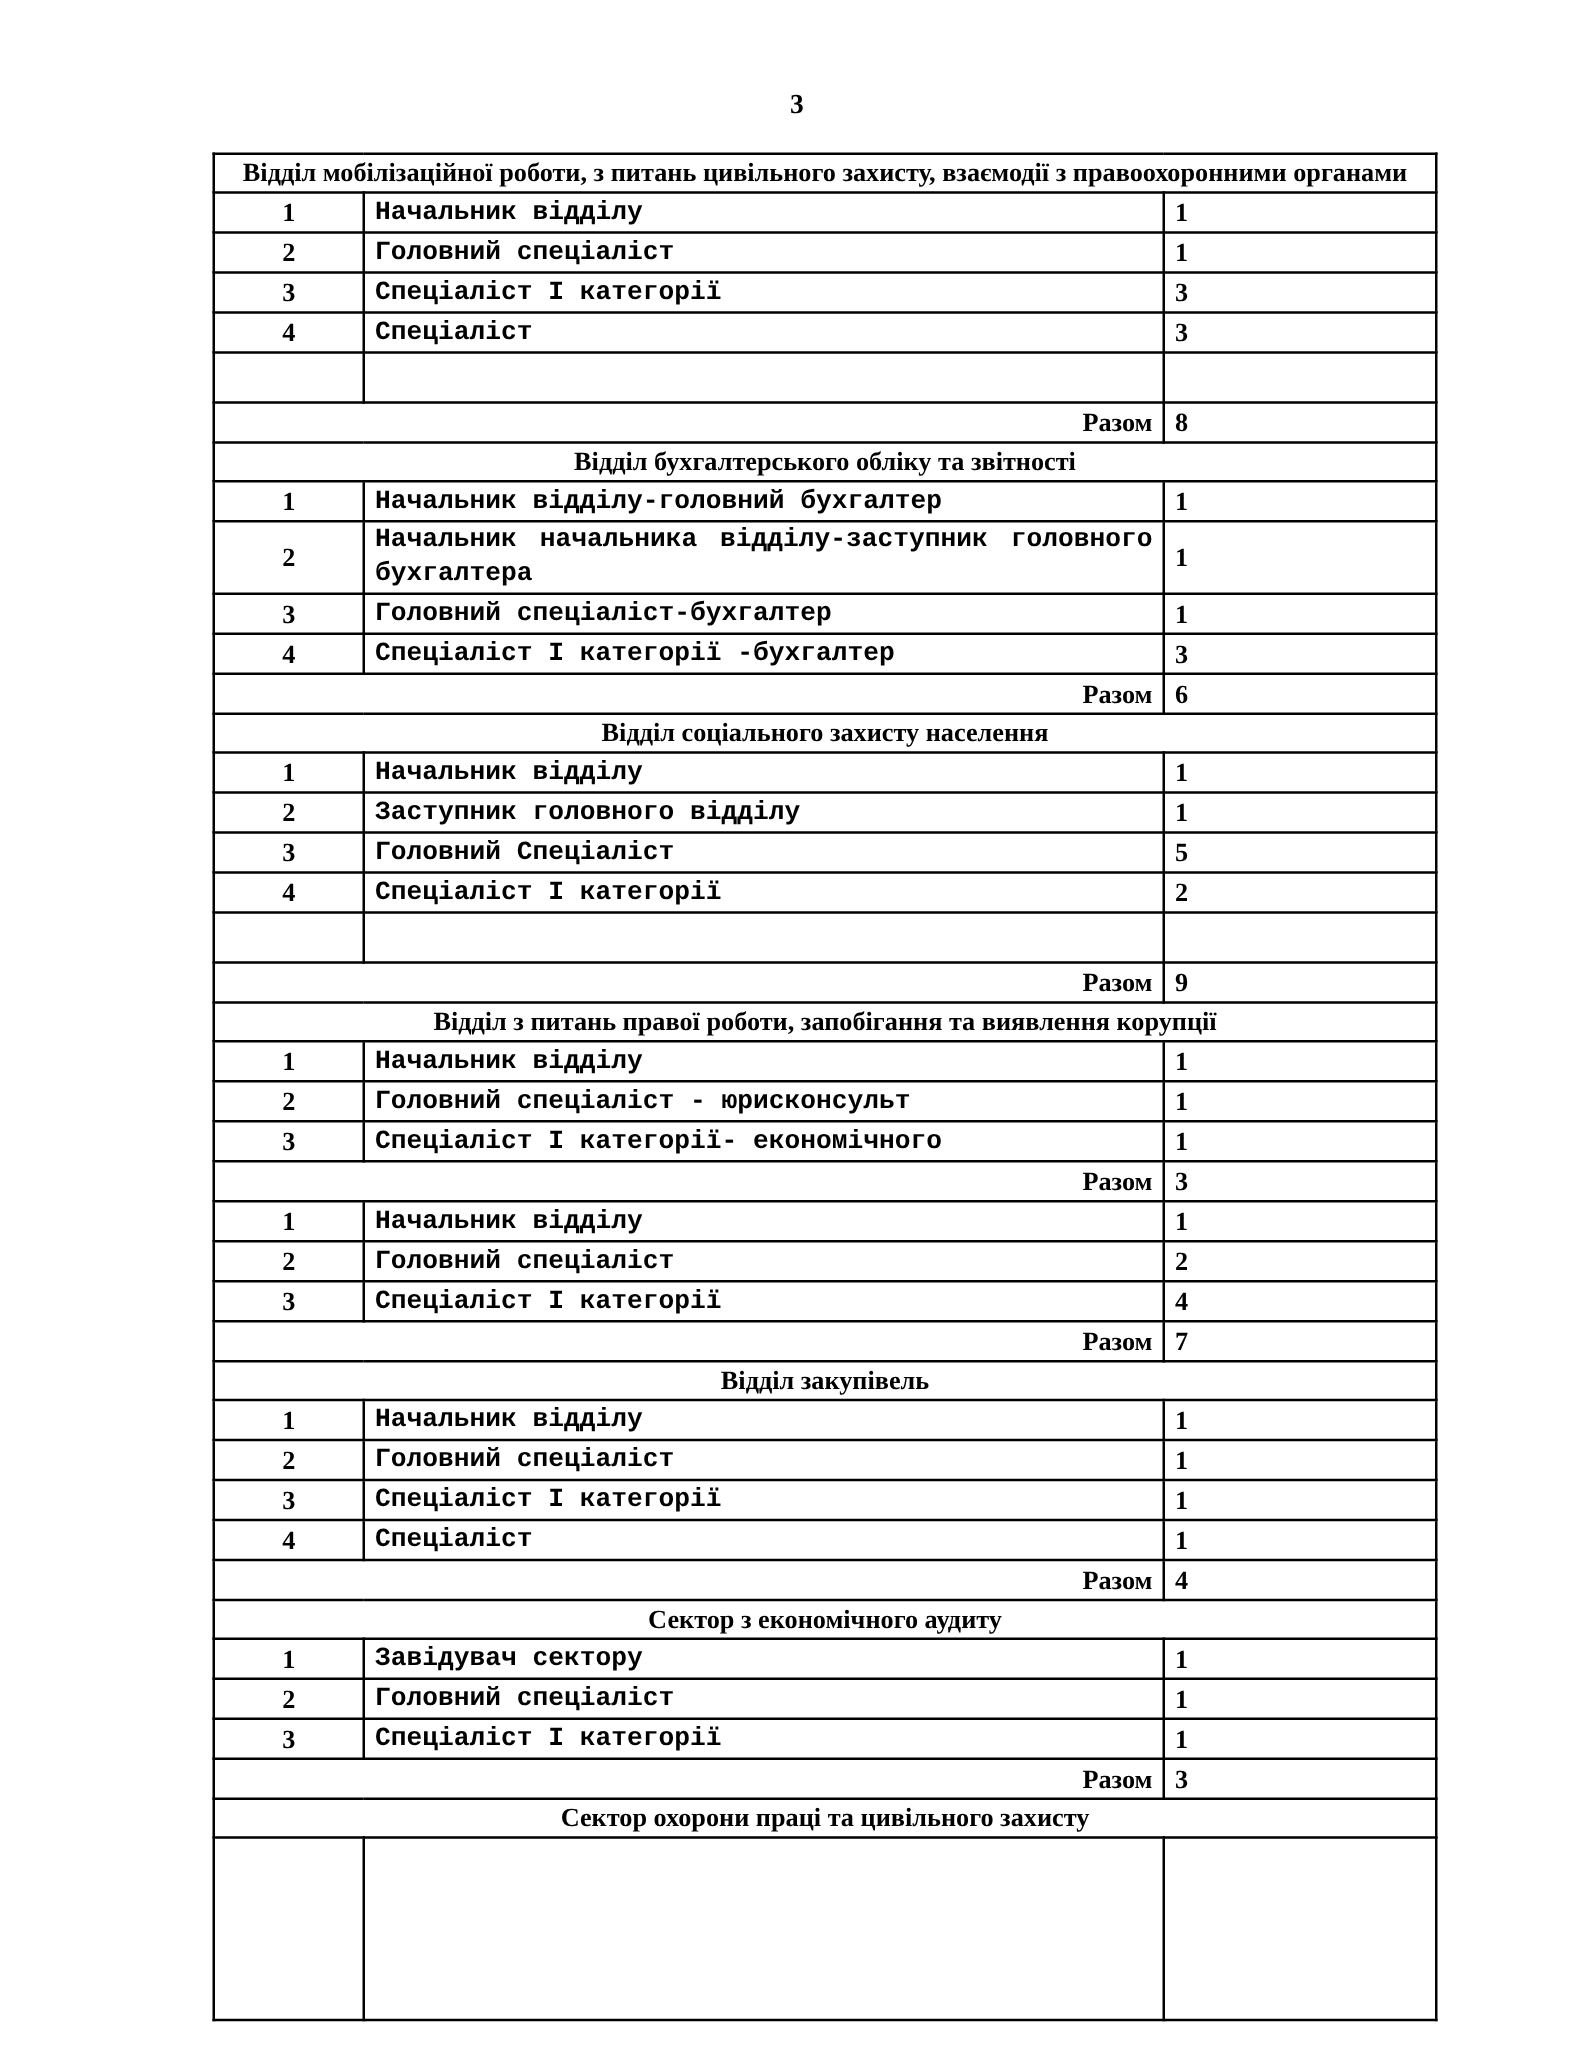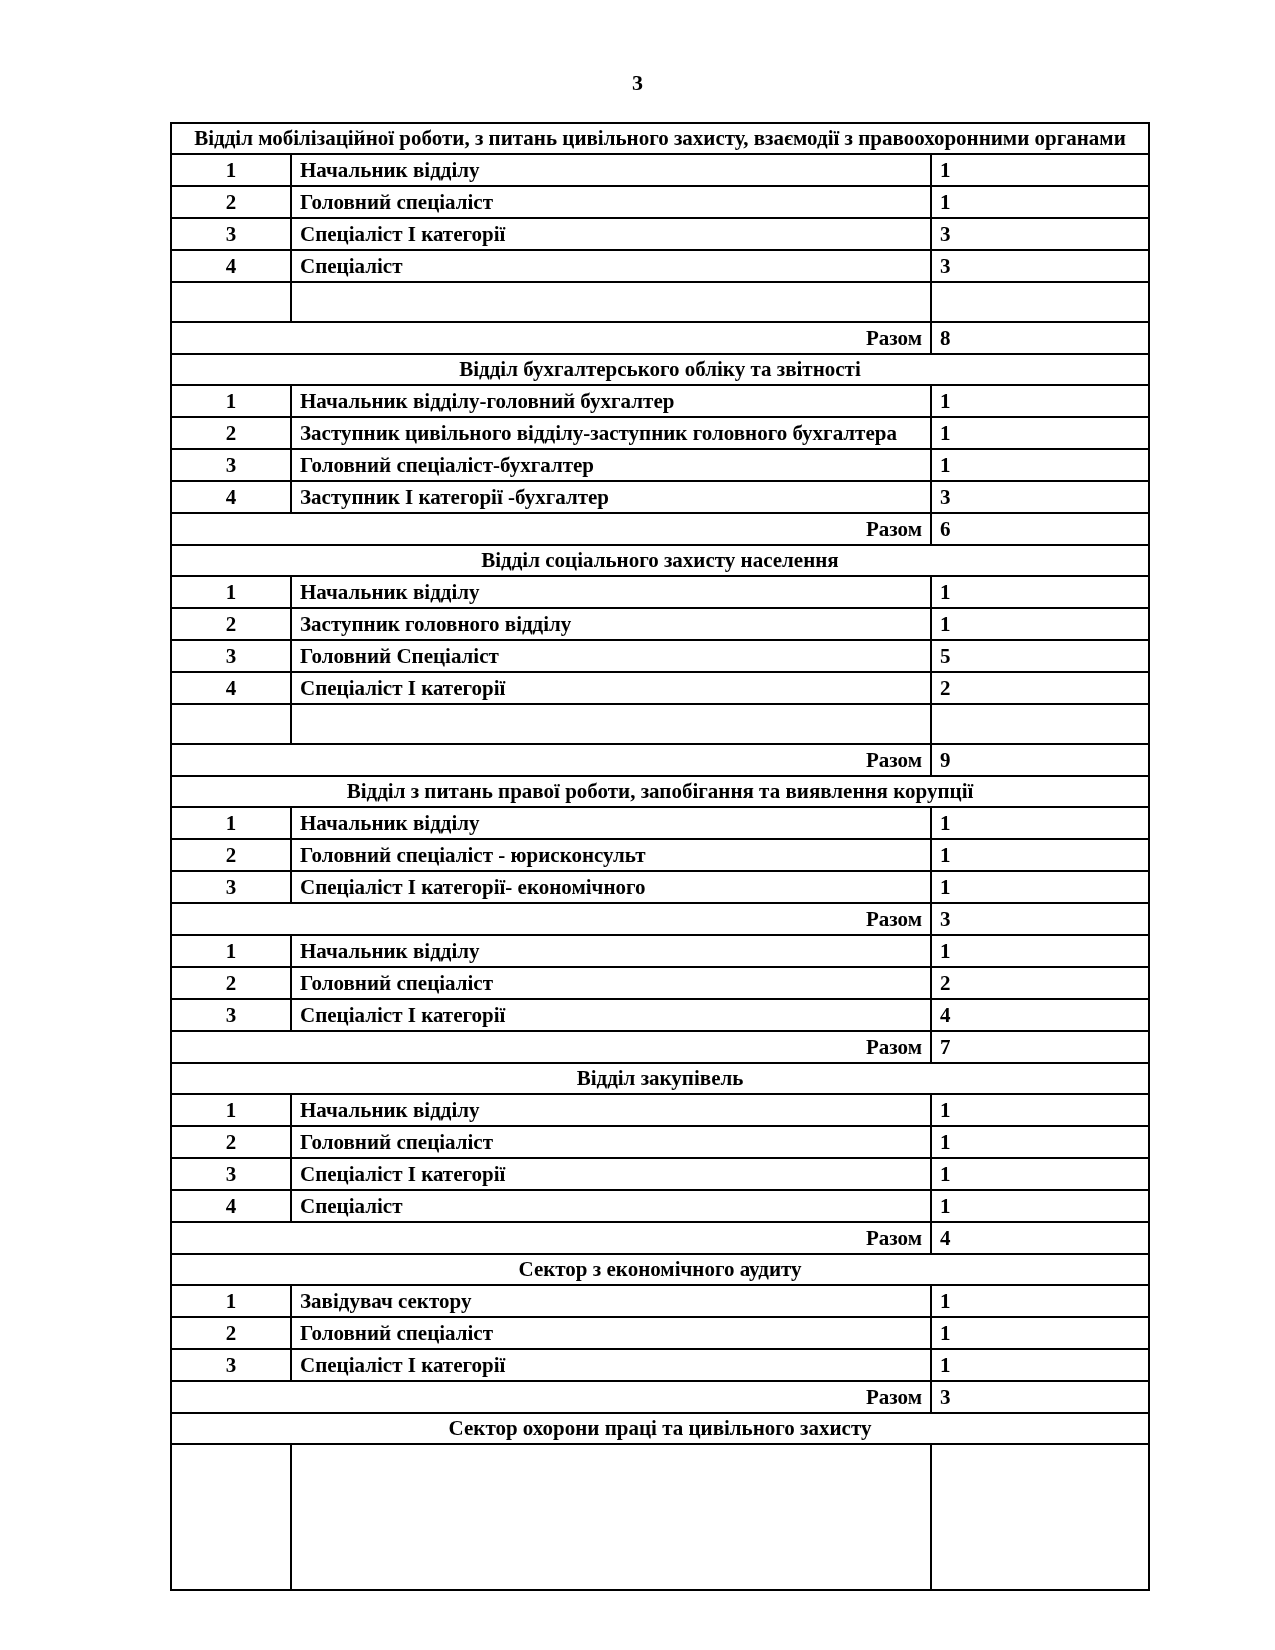--- a/index.html
+++ b/index.html
@@ -53,20 +53,21 @@
     padding: 2px 6px;
   }
   td.col-num {
     text-align: center;
     height: 28px;
   }
   td.col-position {
     text-align: justify;
     height: 28px;
     padding-left: 12px;
+    font-family: Liberation Mono, monospace;
   }
   td.col-count {
     text-align: left;
     height: 28px;
     padding-left: 10px;
   }
   tr.spacer-row td { height: 36px; }
   tr.tall-spacer-row td { height: 142px; }
   td.total-label {
     font-weight: bold;
@@ -127,31 +128,31 @@
         <tr>
           <td colspan="3" class="section-title">Відділ бухгалтерського обліку та звітності</td>
         </tr>
         <tr>
           <td class="col-num">1</td>
           <td class="col-position">Начальник відділу-головний бухгалтер</td>
           <td class="col-count">1</td>
         </tr>
         <tr>
           <td class="col-num">2</td>
-          <td class="col-position">Заступник цивільного відділу-заступник головного бухгалтера</td>
+          <td class="col-position">Начальник начальника відділу-заступник головного бухгалтера</td>
           <td class="col-count">1</td>
         </tr>
         <tr>
           <td class="col-num">3</td>
           <td class="col-position">Головний спеціаліст-бухгалтер</td>
           <td class="col-count">1</td>
         </tr>
         <tr>
           <td class="col-num">4</td>
-          <td class="col-position">Заступник І категорії -бухгалтер</td>
+          <td class="col-position">Спеціаліст І категорії -бухгалтер</td>
           <td class="col-count">3</td>
         </tr>
         <tr>
           <td colspan="2" class="total-label">Разом</td>
           <td class="col-count total-value">6</td>
         </tr>
         <tr>
           <td colspan="3" class="section-title">Відділ соціального захисту населення</td>
         </tr>
         <tr>

